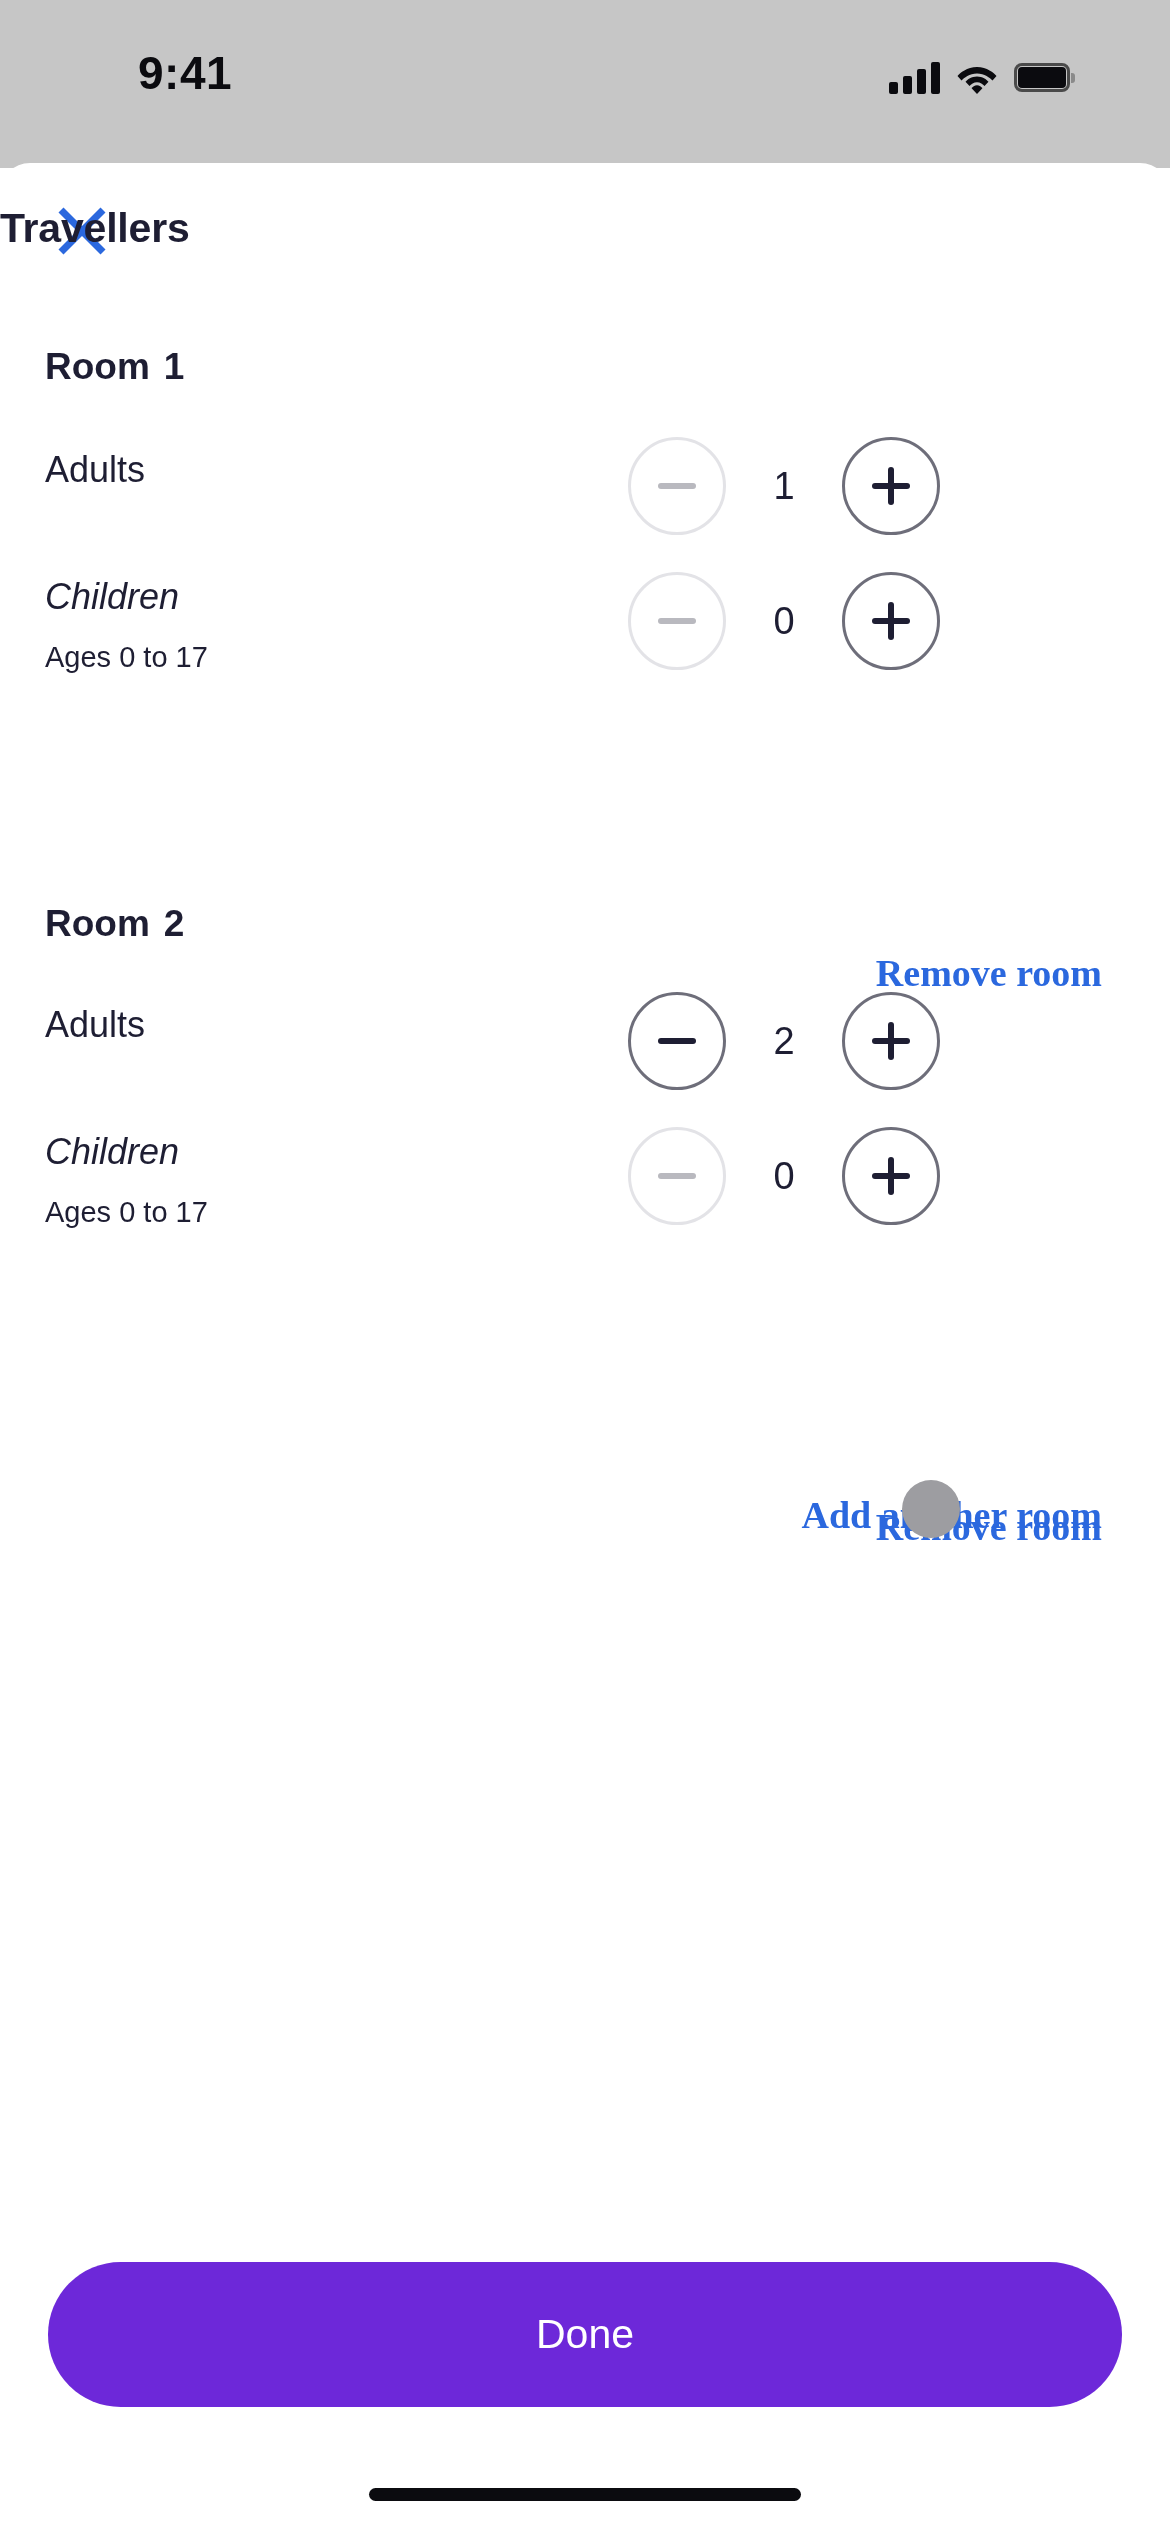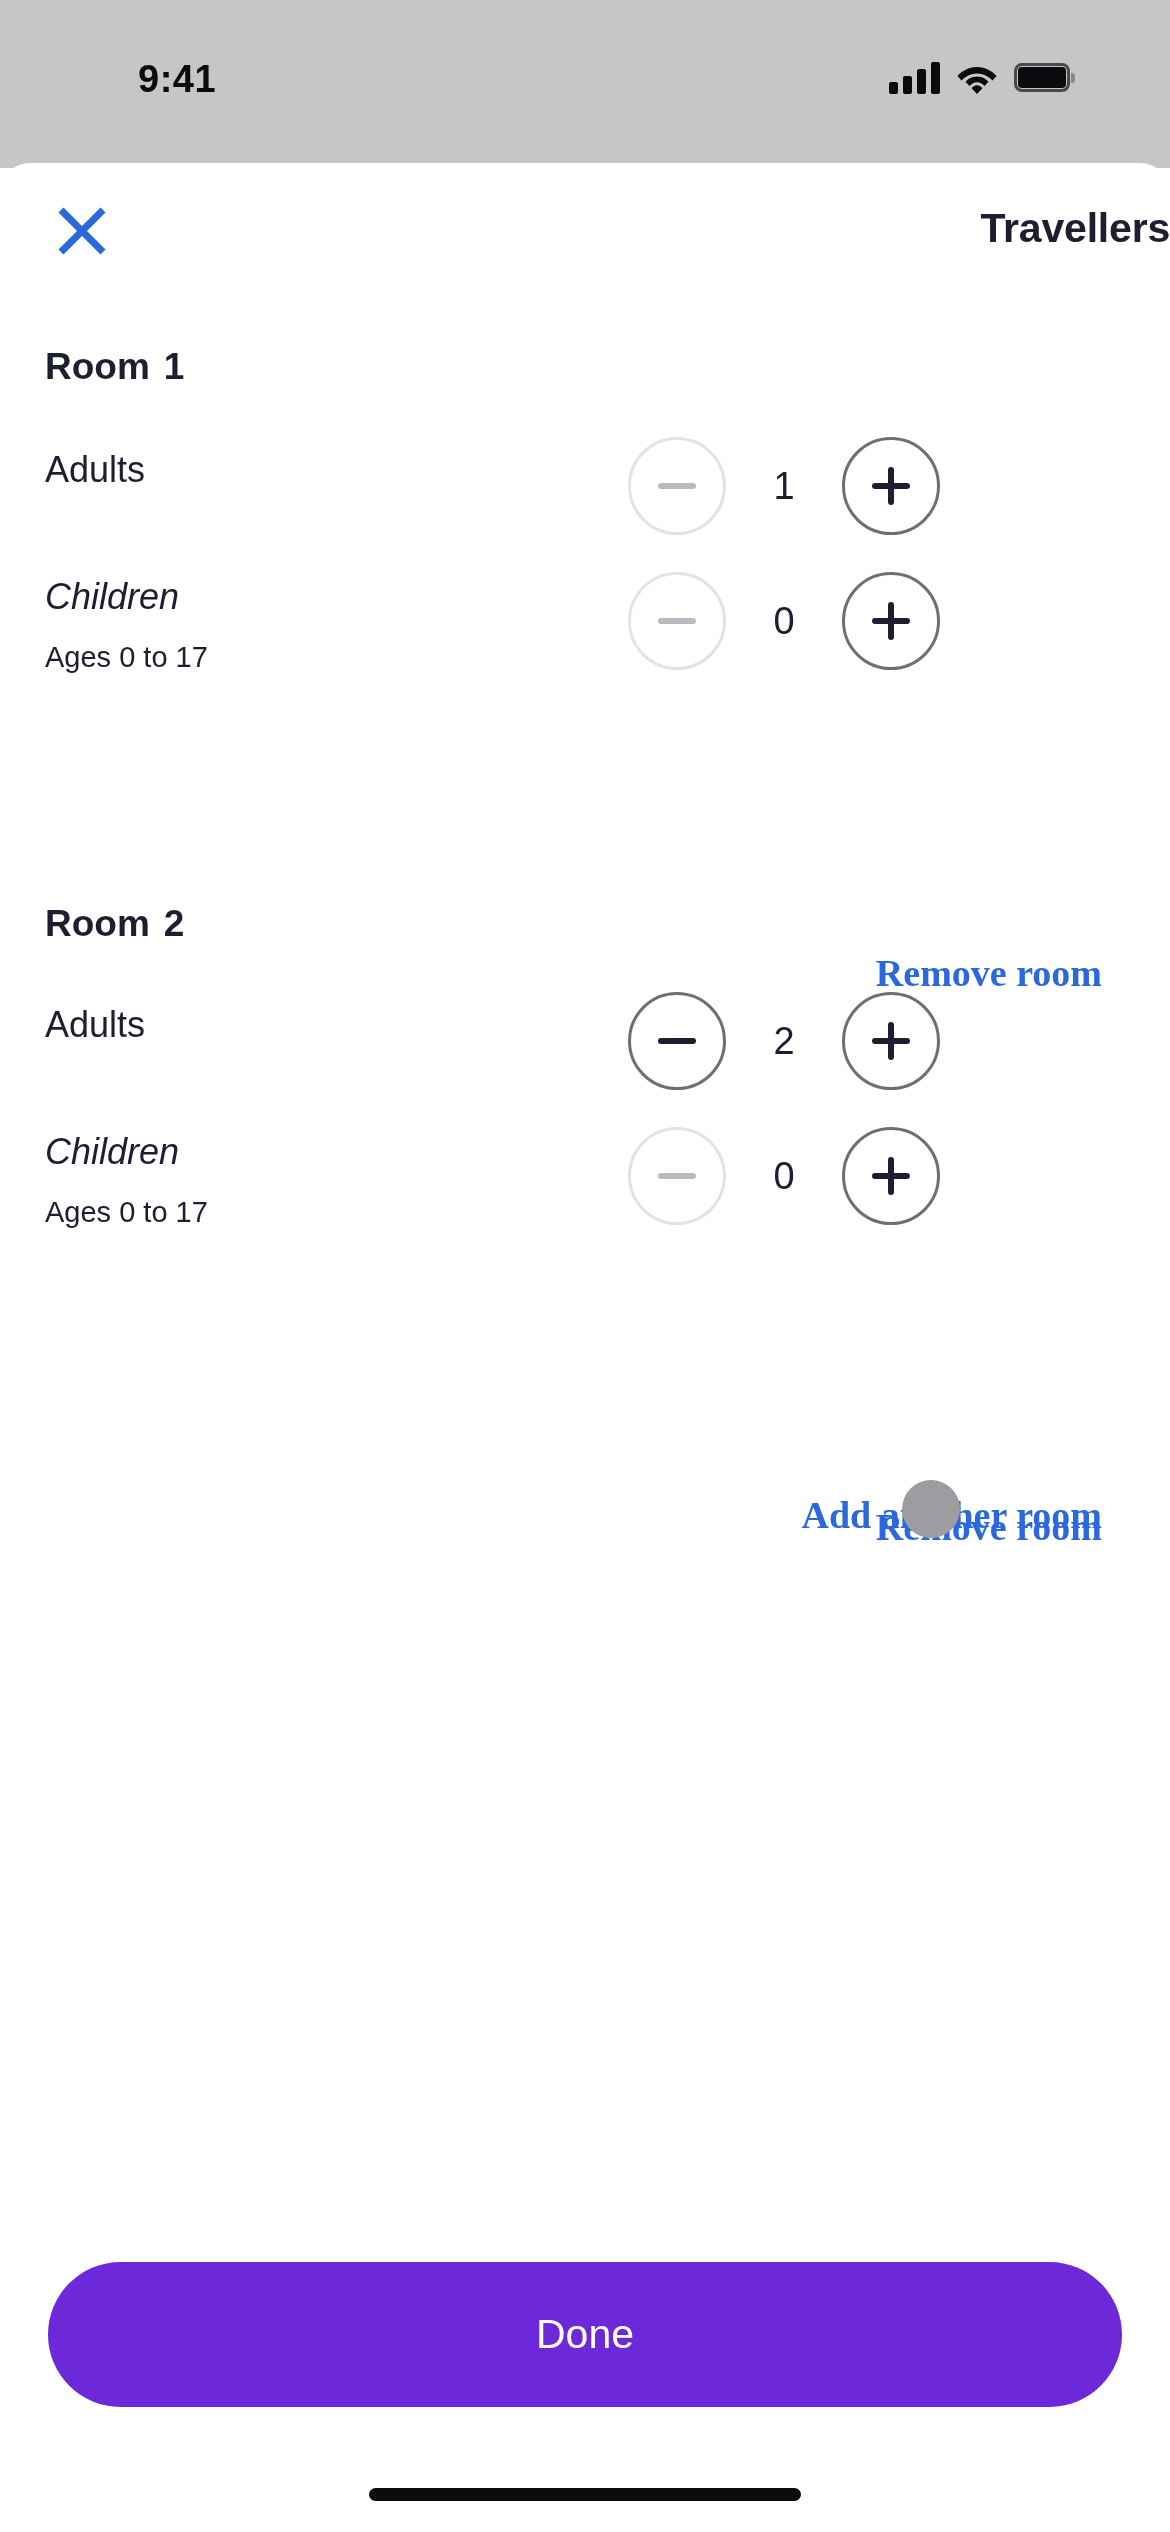--- a/index.html
+++ b/index.html
@@ -18,22 +18,22 @@
 
   
   #status-bar {
     position: absolute;
     left: 0; top: 0;
     width: 1170px; height: 168px;
     background: #c6c6c6;
   }
   #status-time {
     position: absolute;
-    left: 138px; top: 58px;
-    font-size: 38px;
+    left: 138px; top: 46px;
+    font-size: 46px;
     font-weight: bold;
     color: #0b0b0f;
     letter-spacing: 0.5px;
   }
   #status-icons {
     position: absolute;
     right: 94px; top: 52px;
     display: flex;
     align-items: flex-end;
     gap: 16px;
@@ -101,21 +101,21 @@
     display: flex;
     align-items: center;
     justify-content: center;
     cursor: pointer;
   }
   #close-button svg { display: block; }
   #sheet-title {
     position: absolute;
     left: 0; top: 42px;
     width: 1170px;
-    text-align: right;
+    text-align: left;
     font-size: 41px;
     font-weight: bold;
     color: #1e1e33;
     letter-spacing: -0.2px;
   }
 
   
   .room-section { position: absolute; left: 0; width: 1170px; }
   .room-heading {
     position: absolute;

